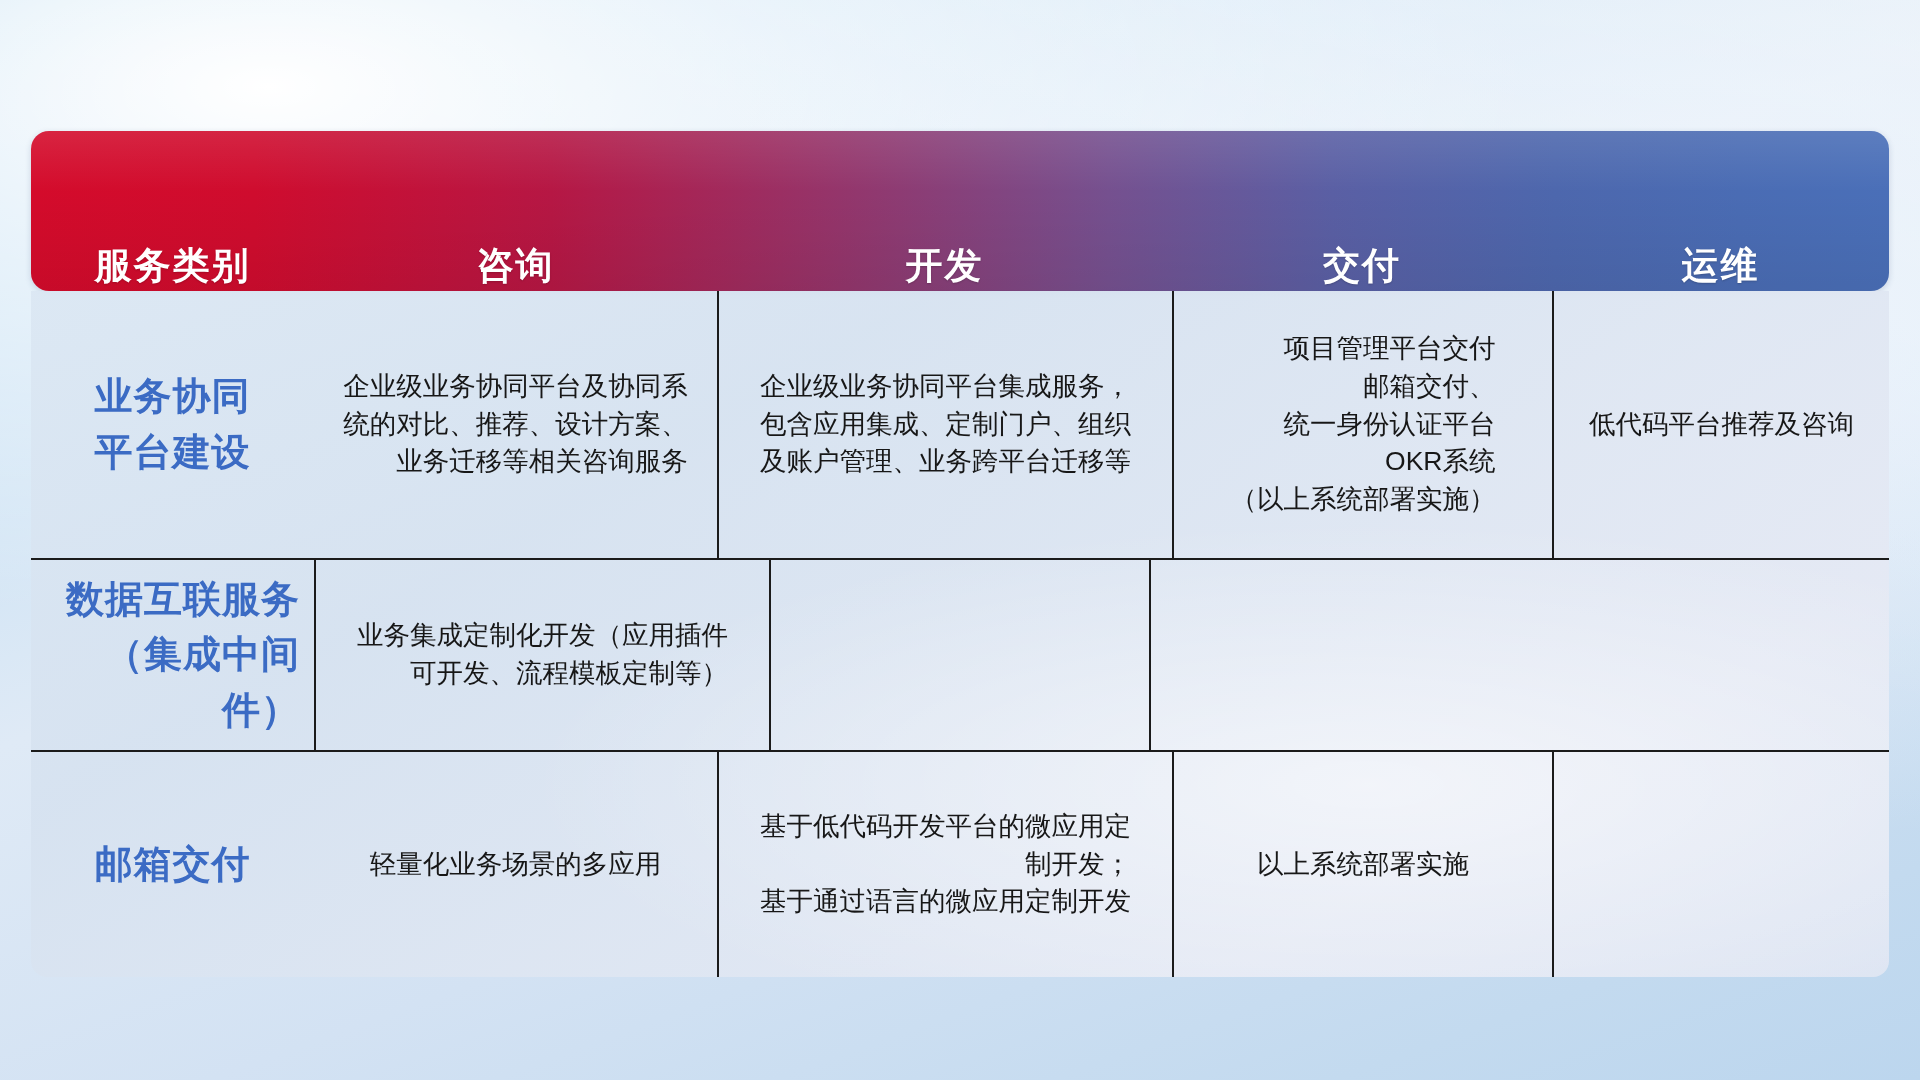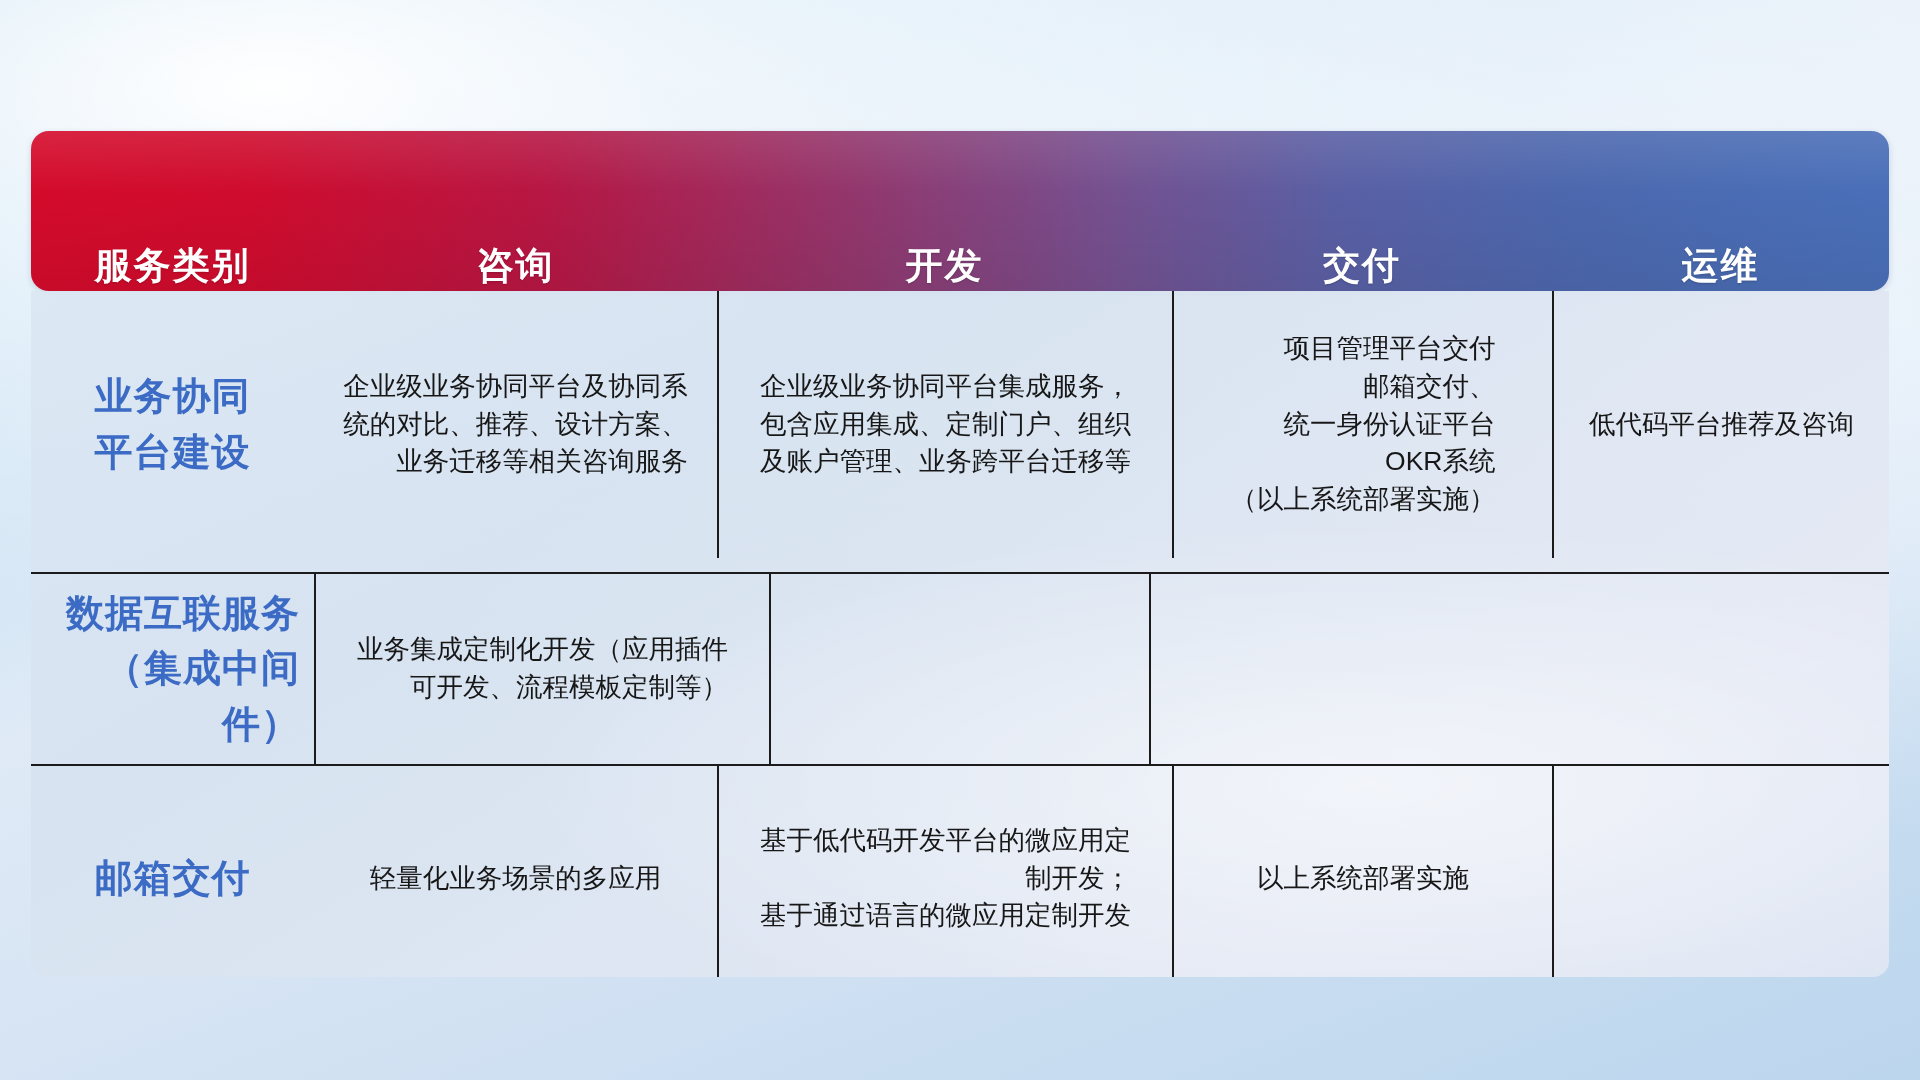--- a/index.html
+++ b/index.html
@@ -85,21 +85,21 @@
     pointer-events:none;
   }
 
   .row{
     position:relative;
     display:flex;
     align-items:center;
     box-sizing:border-box;
   }
   .row.r1{height:267px;}
-  .row.r2{height:192px;margin-top:14px;}
+  .row.r2{height:192px;}
   .row.r3{height:227px;}
   .row.r2, .row.r3{border-top:2px solid #1b1b1b;}
 
   .cell{
     box-sizing:border-box;
     height:100%;
     display:flex;
     align-items:center;
     justify-content:center;
     text-align:right;

